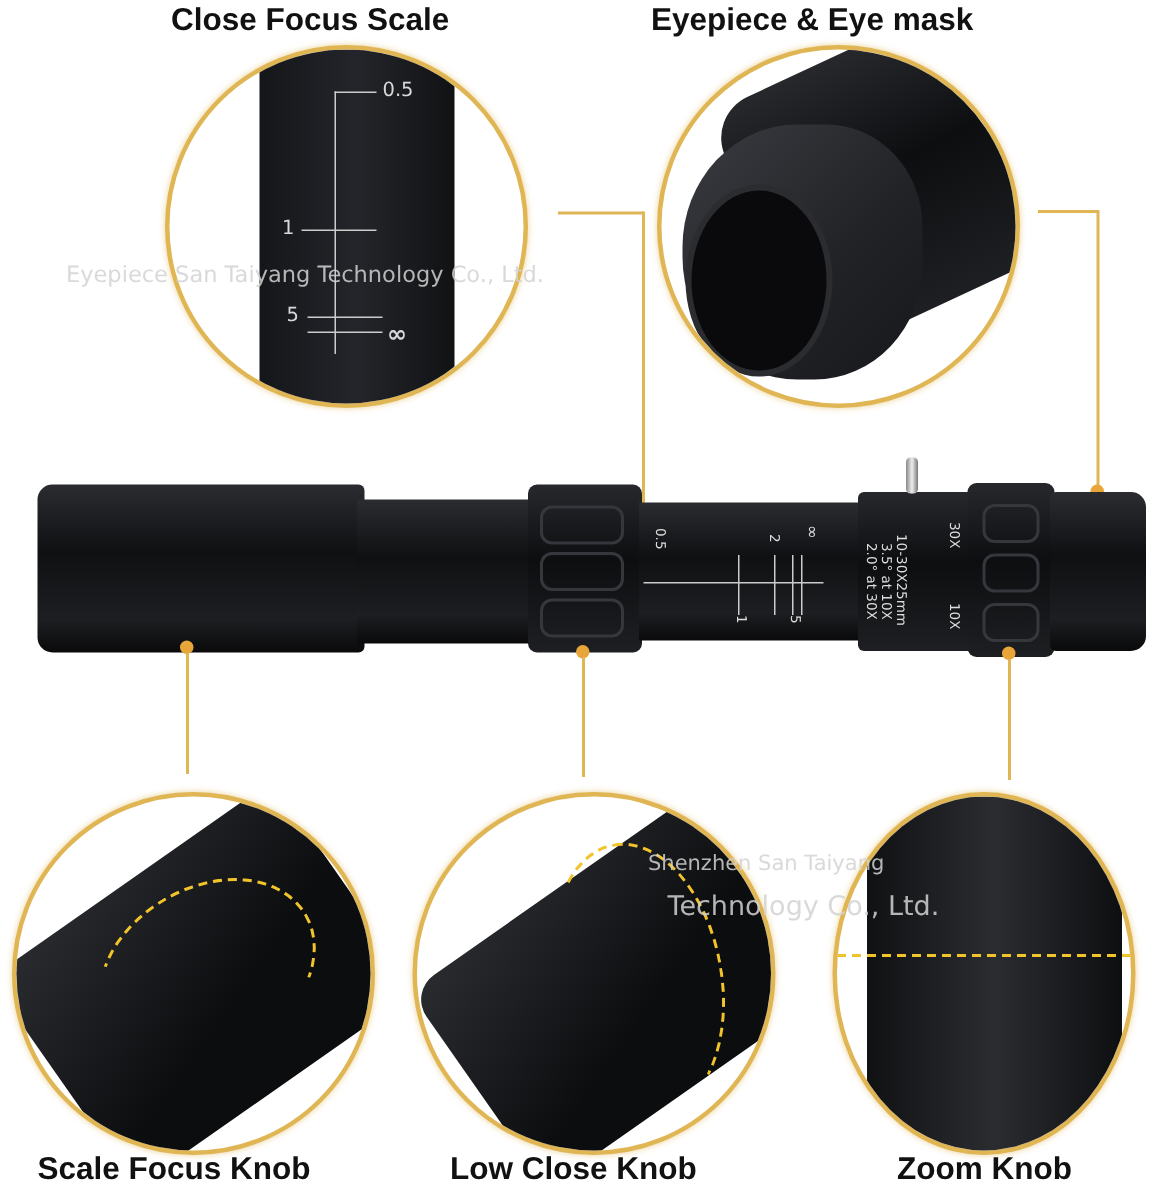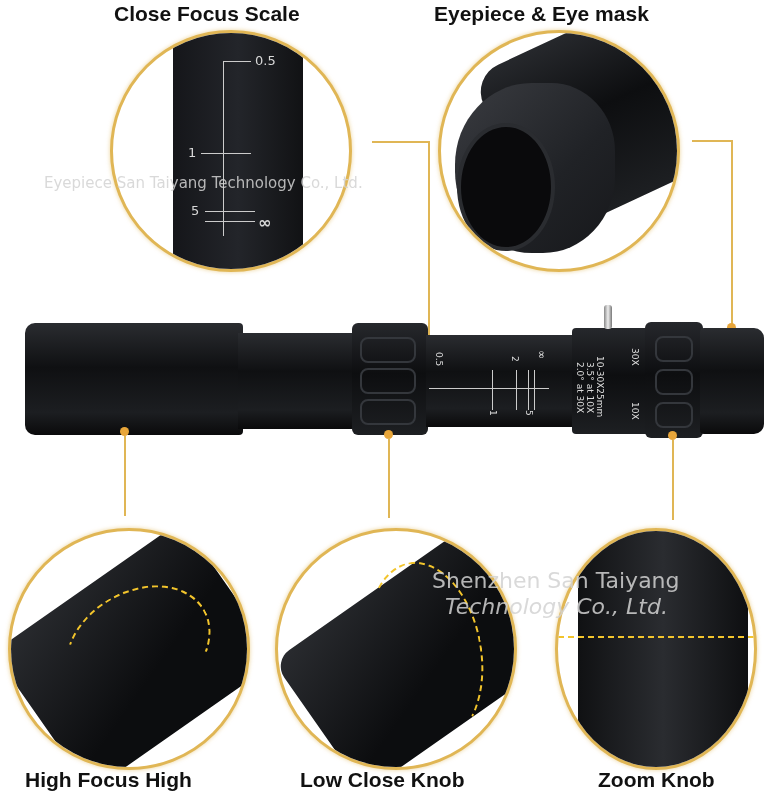--- a/index.html
+++ b/index.html
@@ -95,19 +95,19 @@
 </div>
 <div class="circle" style="left:275px;top:528px;width:236px;height:236px;">
   <div style="position:absolute;left:20px;top:50px;width:230px;height:160px;background:linear-gradient(160deg,#2a2c30,#0c0d0f 60%);transform:rotate(-35deg);border-radius:20px;"></div>
   <div style="position:absolute;left:90px;top:30px;width:110px;height:180px;border:2px dashed #f2c42c;border-color:#f2c42c #f2c42c transparent transparent;border-radius:50%;transform:rotate(-10deg);"></div>
 </div>
 <div class="circle" style="left:555px;top:528px;width:196px;height:236px;">
   <div style="position:absolute;left:20px;top:0;width:170px;height:240px;background:linear-gradient(90deg,#101113,#2a2c30 50%,#0e0f11);"></div>
   <div class="line" style="left:0;top:105px;width:196px;height:0;border-top:2px dashed #f2c42c;background:none;"></div>
 </div>
 
-<div class="label" style="left:25px;top:768px;">High Focus High</div>
+<div class="label" style="left:25px;top:768px;">Scale Focus Knob</div>
 <div class="label" style="left:300px;top:768px;">Low Close Knob</div>
 <div class="label" style="left:598px;top:768px;">Zoom Knob</div>
 
 <div class="watermark" style="left:44px;top:174px;">Eyepiece San Taiyang Technology Co., Ltd.</div>
-<div class="watermark" style="left:432px;top:568px;font-size:22px;">Shenzhen San Taiyang</div>
-<div class="watermark" style="left:445px;top:594px;font-size:22px;font-style:italic;">Technology Co., Ltd.</div>
+<div class="watermark" style="left:432px;top:568px;font-size:14px;">Shenzhen San Taiyang</div>
+<div class="watermark" style="left:445px;top:594px;font-size:18px;">Technology Co., Ltd.</div>
 
 </body></html>

